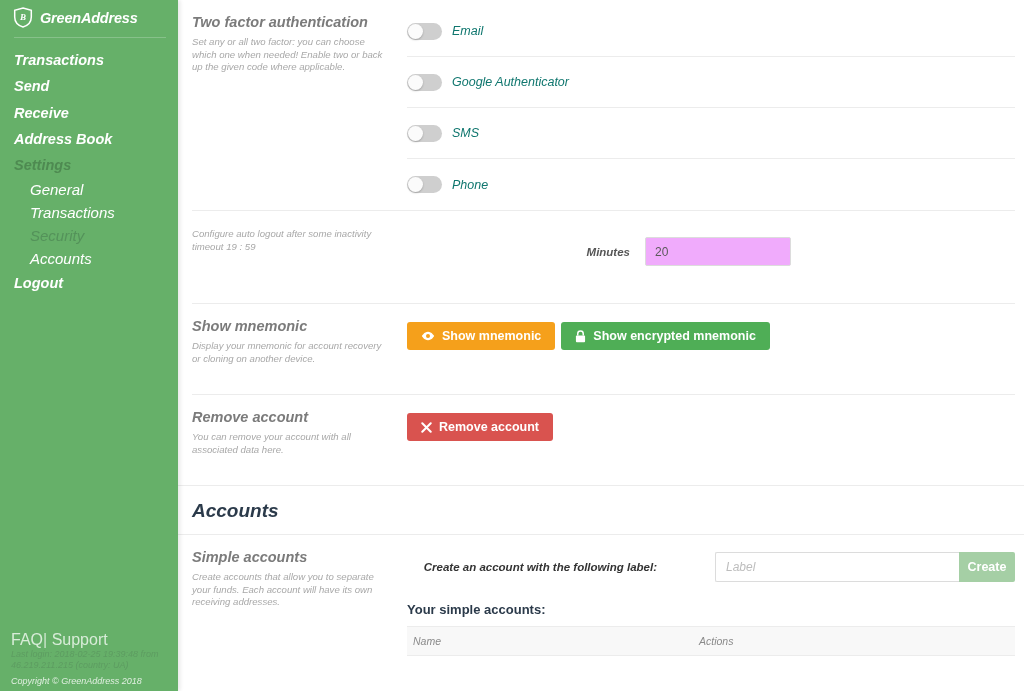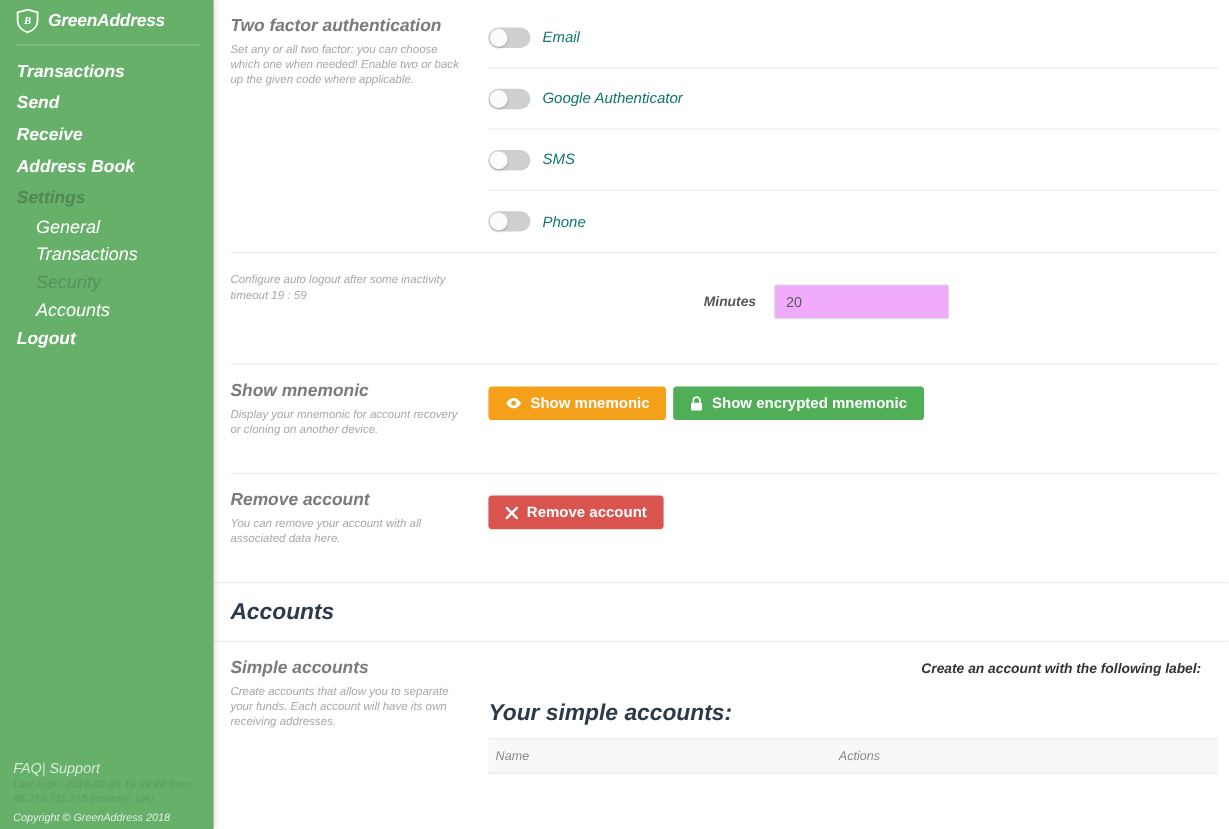--- a/index.html
+++ b/index.html
@@ -69,21 +69,21 @@
     cursor: pointer;
   }
   .nav-sub.dim { color: #54925a; }
 
   .side-footer {
     position: absolute;
     left: 0; bottom: 4px;
     width: 178px;
     padding-left: 11px;
   }
-  .sf-links { font-size: 12px; color: #cfe6cf; font-style: italic; line-height: 14px; }
+  .sf-links { font-size: 16px; color: #cfe6cf; line-height: 14px; }
   .sf-links a { color: #d8ecd8; text-decoration: none; cursor: pointer; }
   .sf-login {
     font-size: 9px; color: #5d9c61; font-style: italic;
     line-height: 11px; margin-top: 2px; max-width: 165px;
   }
   .sf-copy {
     font-size: 9px; color: #e1efe1; font-style: italic;
     line-height: 11px; margin-top: 5px;
   }
 
@@ -237,24 +237,23 @@
     border-radius: 0 2px 2px 0;
     background: #a5cfa5;
     color: #ffffff;
     font-size: 12.5px;
     font-weight: bold;
     font-family: "Liberation Sans", sans-serif;
     cursor: pointer;
   }
 
   .your-accounts {
-    font-size: 19px;
+    font-size: 13px;
     color: #2b3a4a;
     font-weight: bold;
-    font-style: italic;
     padding-top: 20px;
   }
   .acct-table { margin-top: 9px; width: 100%; border-collapse: collapse; }
   .acct-table thead tr { background: #f8f8f8; border-top: 1px solid #ececec; border-bottom: 1px solid #ececec; }
   .acct-table th {
     text-align: left;
     font-size: 10.5px;
     color: #8a8a8a;
     font-style: italic;
     font-weight: normal;
@@ -409,20 +408,24 @@
 
     <section class="section">
       <div class="sec-left">
         <div class="sec-title">Simple accounts</div>
         <div class="sec-desc">Create accounts that allow you to separate your funds. Each account will have its own receiving addresses.</div>
       </div>
       <div class="sec-right">
 
         <div class="create-row">
           <span class="create-label">Create an account with the following label:</span>
+          <div class="input-group">
+            <input class="label-input" type="text" placeholder="Label" style="">
+            <button class="create-btn">Create</button>
+          </div>
         </div>
 
         <div class="your-accounts">Your simple accounts:</div>
 
         <table class="acct-table">
           <thead>
             <tr>
               <th class="col-name">Name</th>
               <th>Actions</th>
             </tr>

